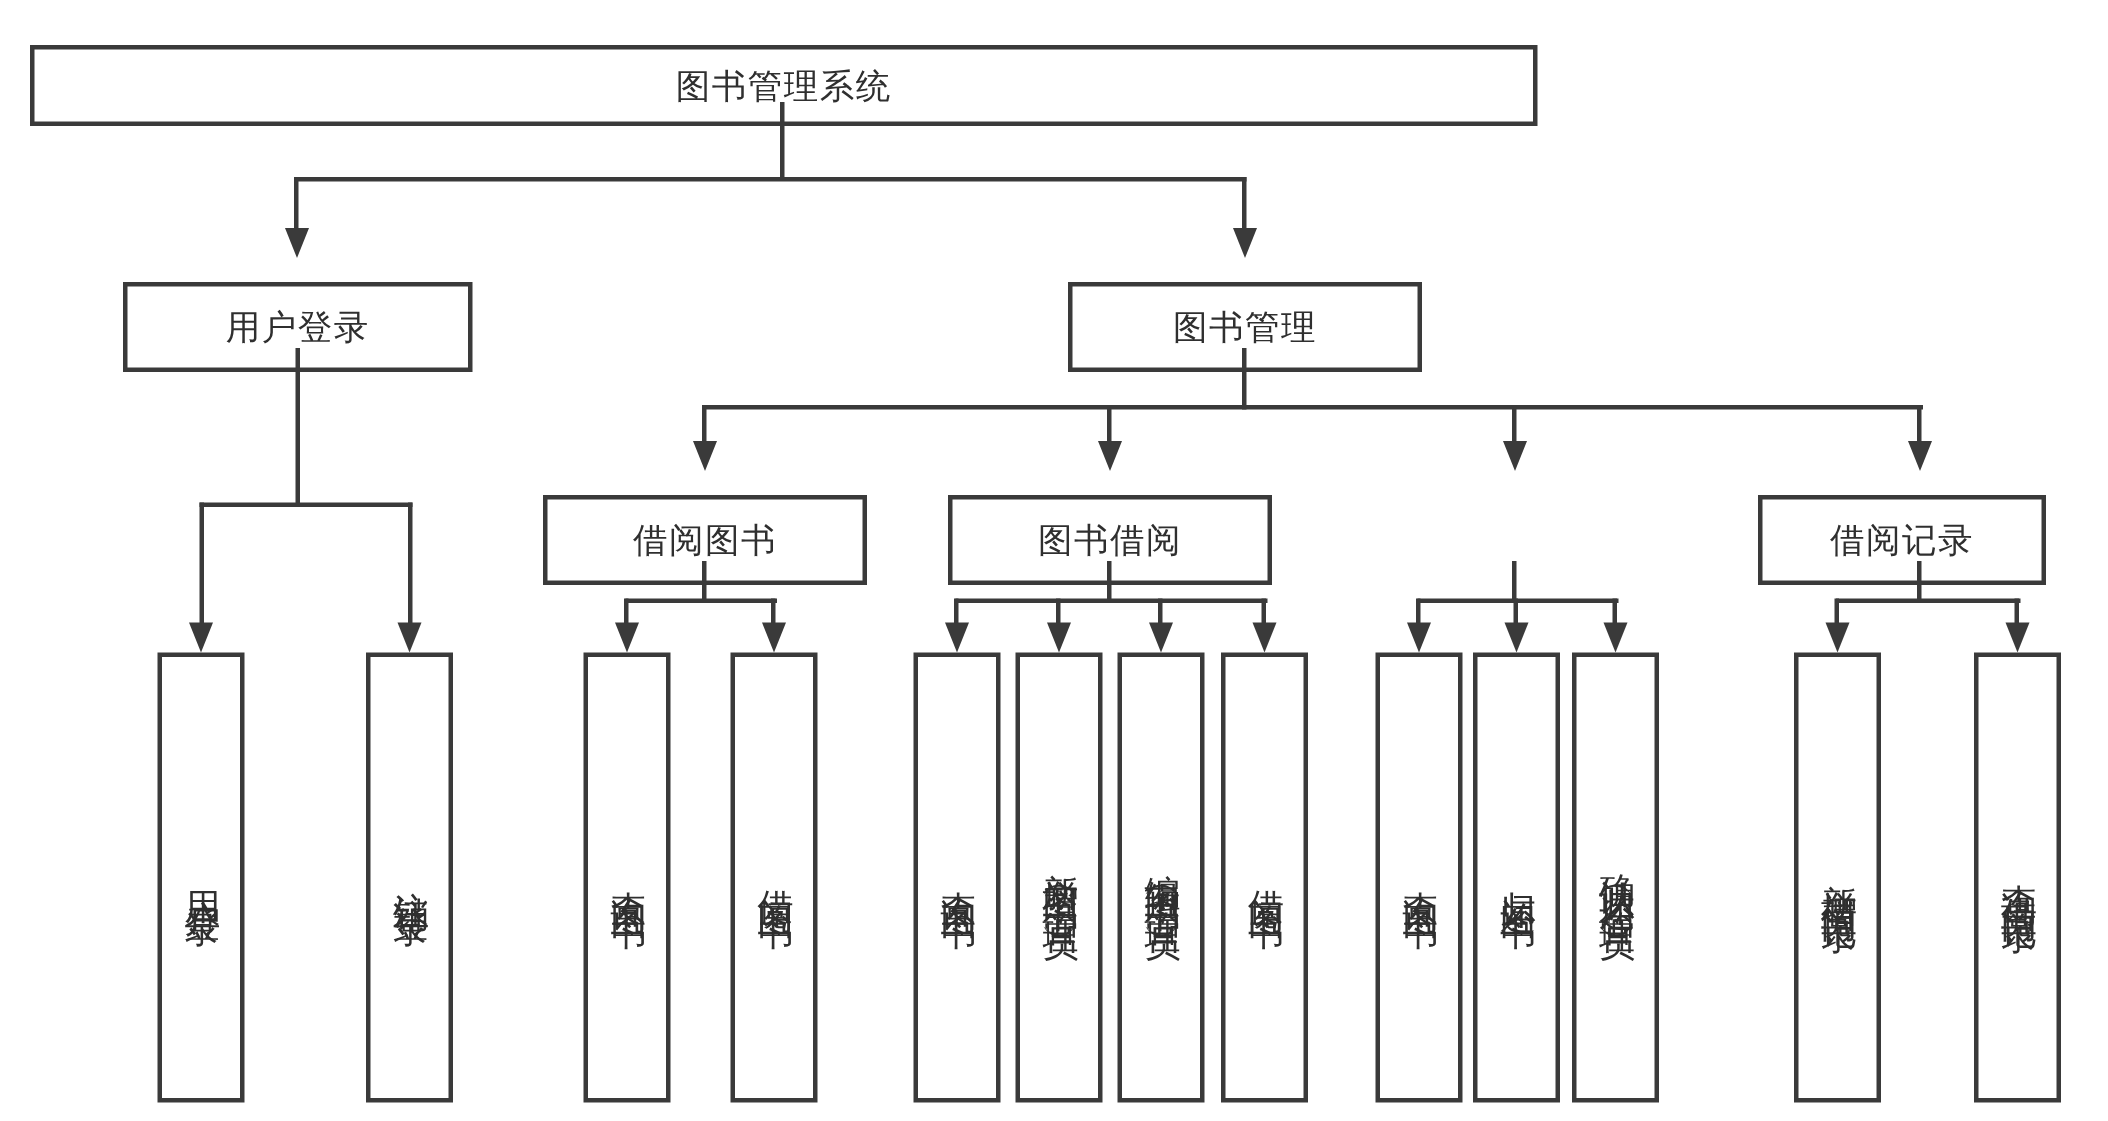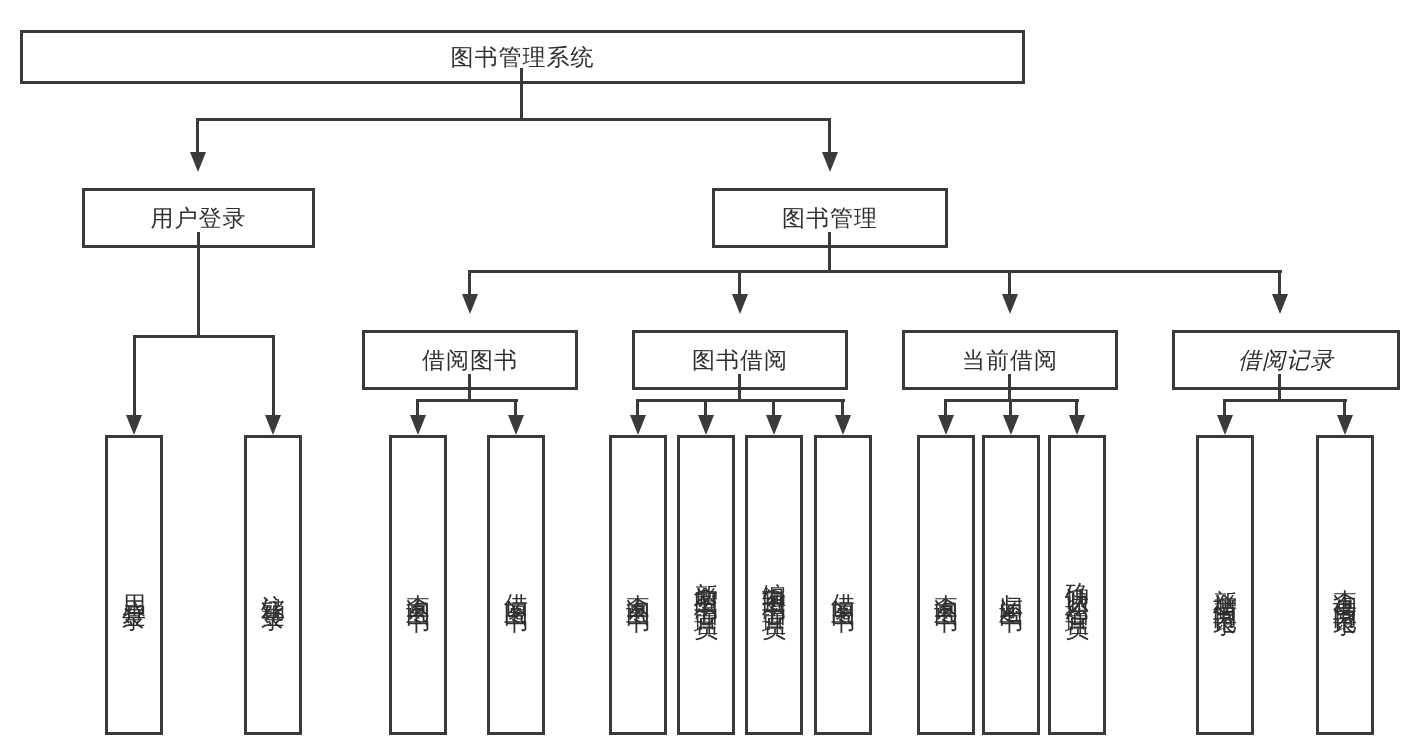--- a/index.html
+++ b/index.html
@@ -52,24 +52,21 @@
   <div class="node h" style="left:712px;top:172px;width:236px;height:60px;justify-content:center;">
     <span>图书管理</span>
   </div>
 
   <div class="node h" style="left:362px;top:314px;width:216px;height:60px;">
     <span>借阅图书</span>
   </div>
   <div class="node h" style="left:632px;top:314px;width:216px;height:60px;">
     <span>图书借阅</span>
   </div>
-  <div class="node h" style="left:902px;top:314px;width:216px;height:60px;">
-    <span>当前借阅</span>
-  </div>
-  <div class="node h" style="left:1172px;top:314px;width:228px;height:60px;font-style:italic;">
+  <div class="node h" style="left:1172px;top:314px;width:192px;height:60px;">
     <span>借阅记录</span>
   </div>
 
   <div class="node v" style="left:105px;">
     <span>用户登录</span>
   </div>
   <div class="node v" style="left:244px;">
     <span>注销登录</span>
   </div>
 

